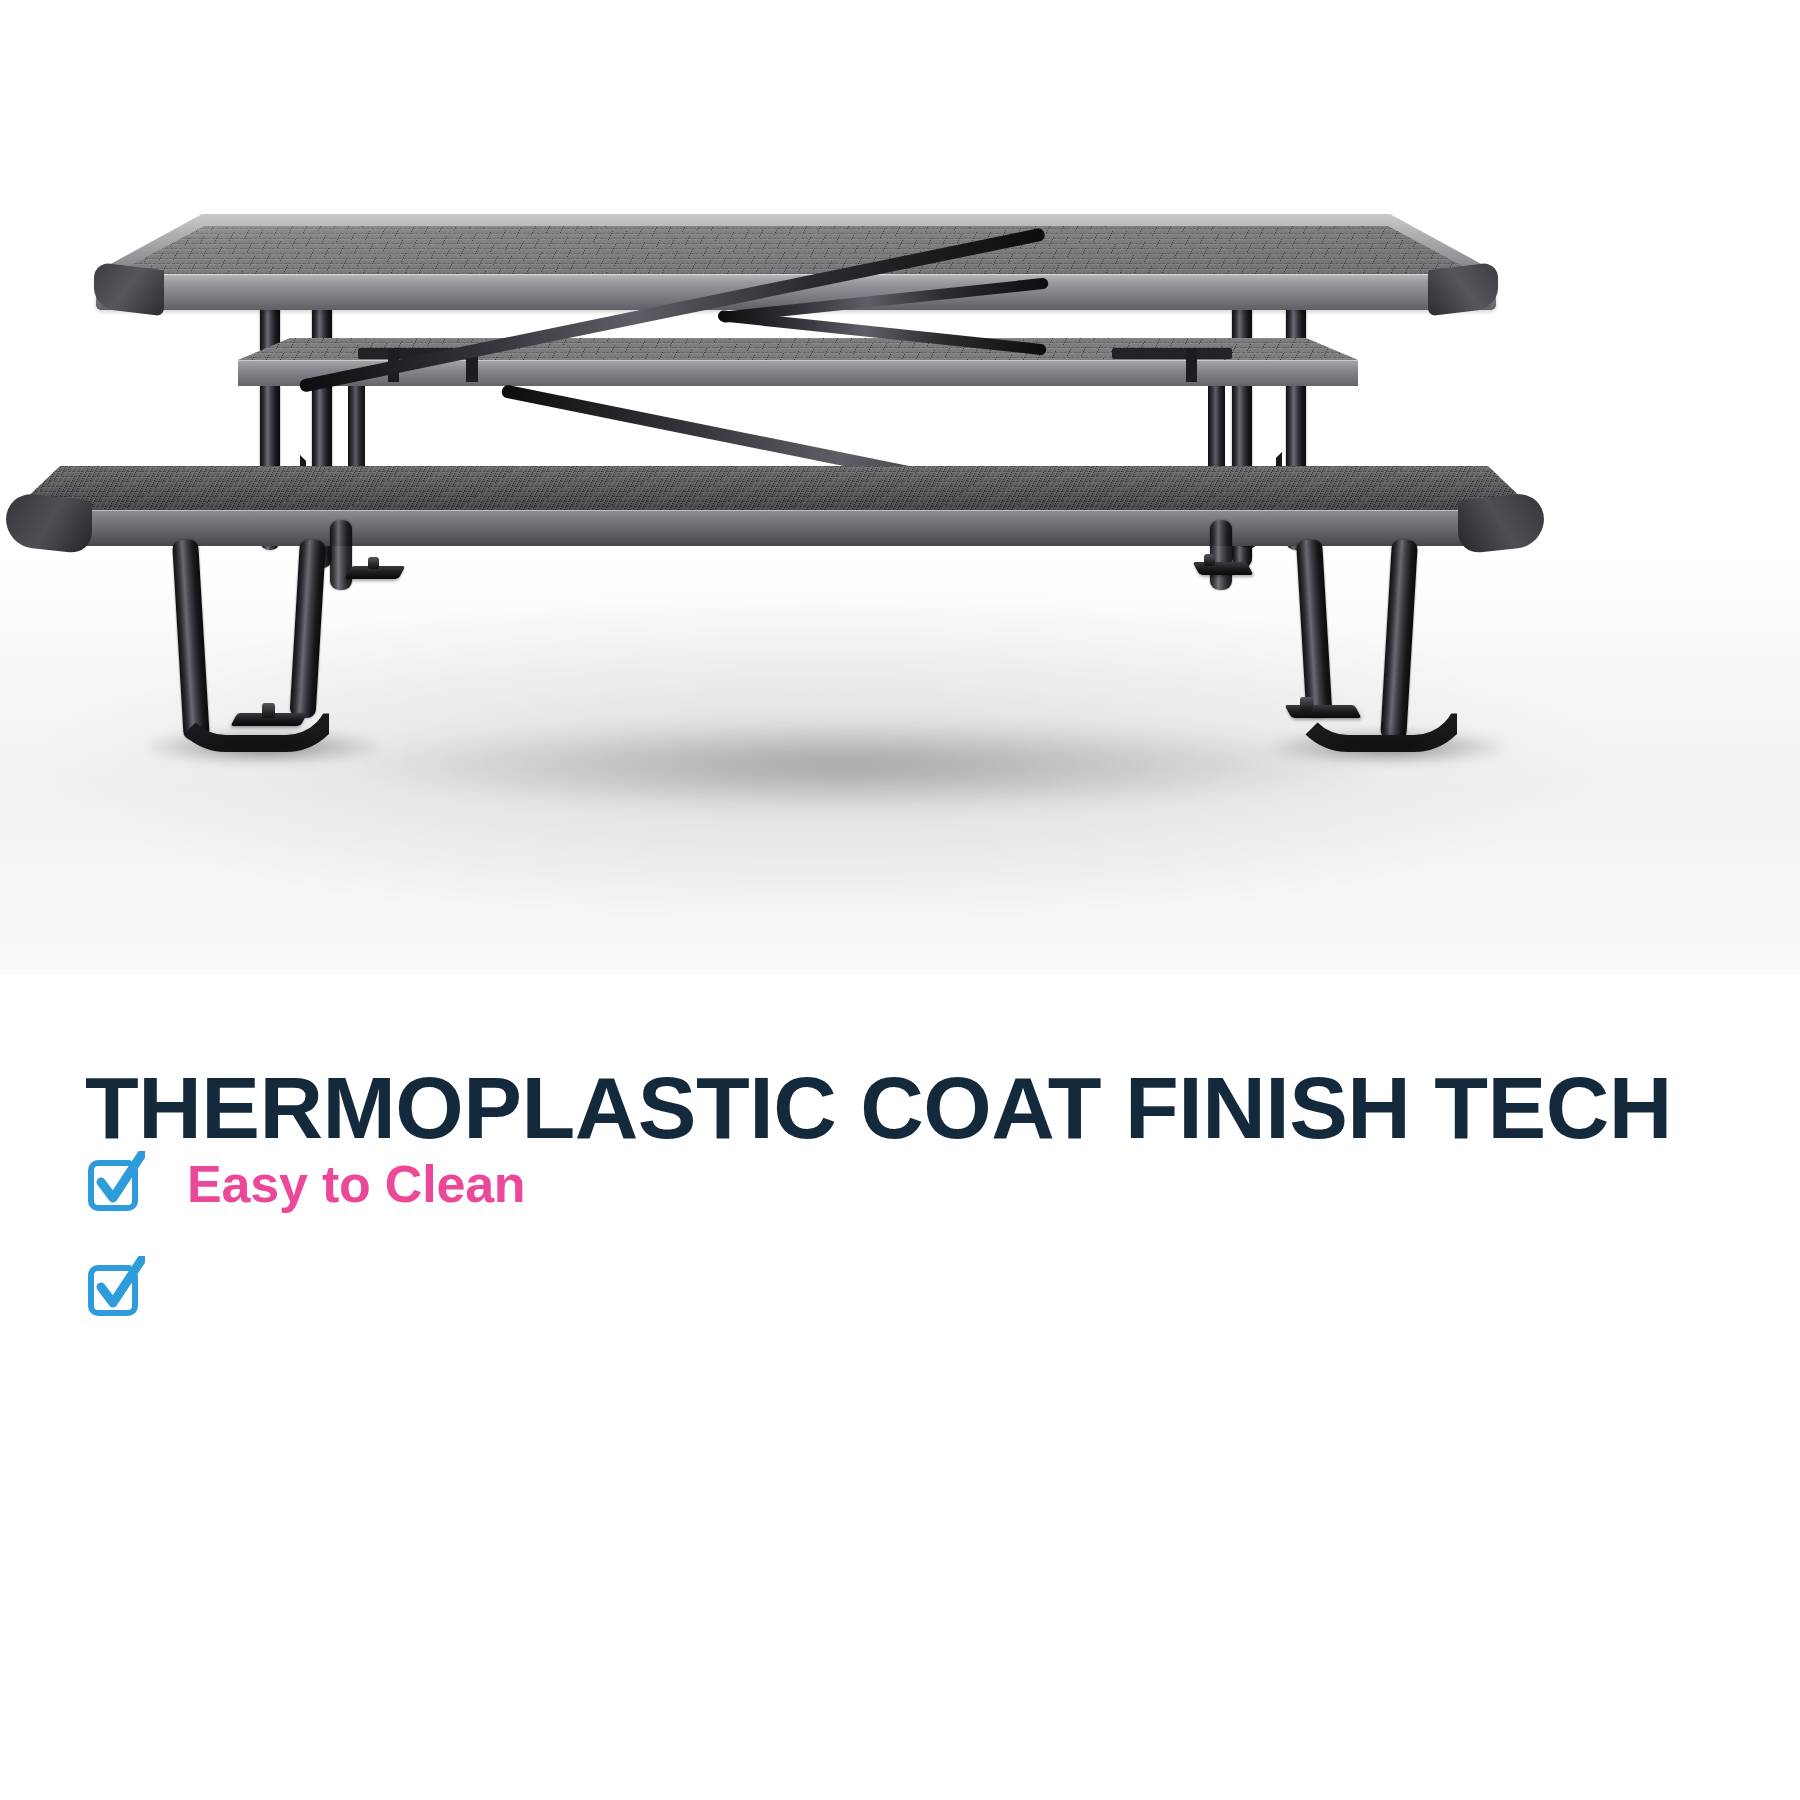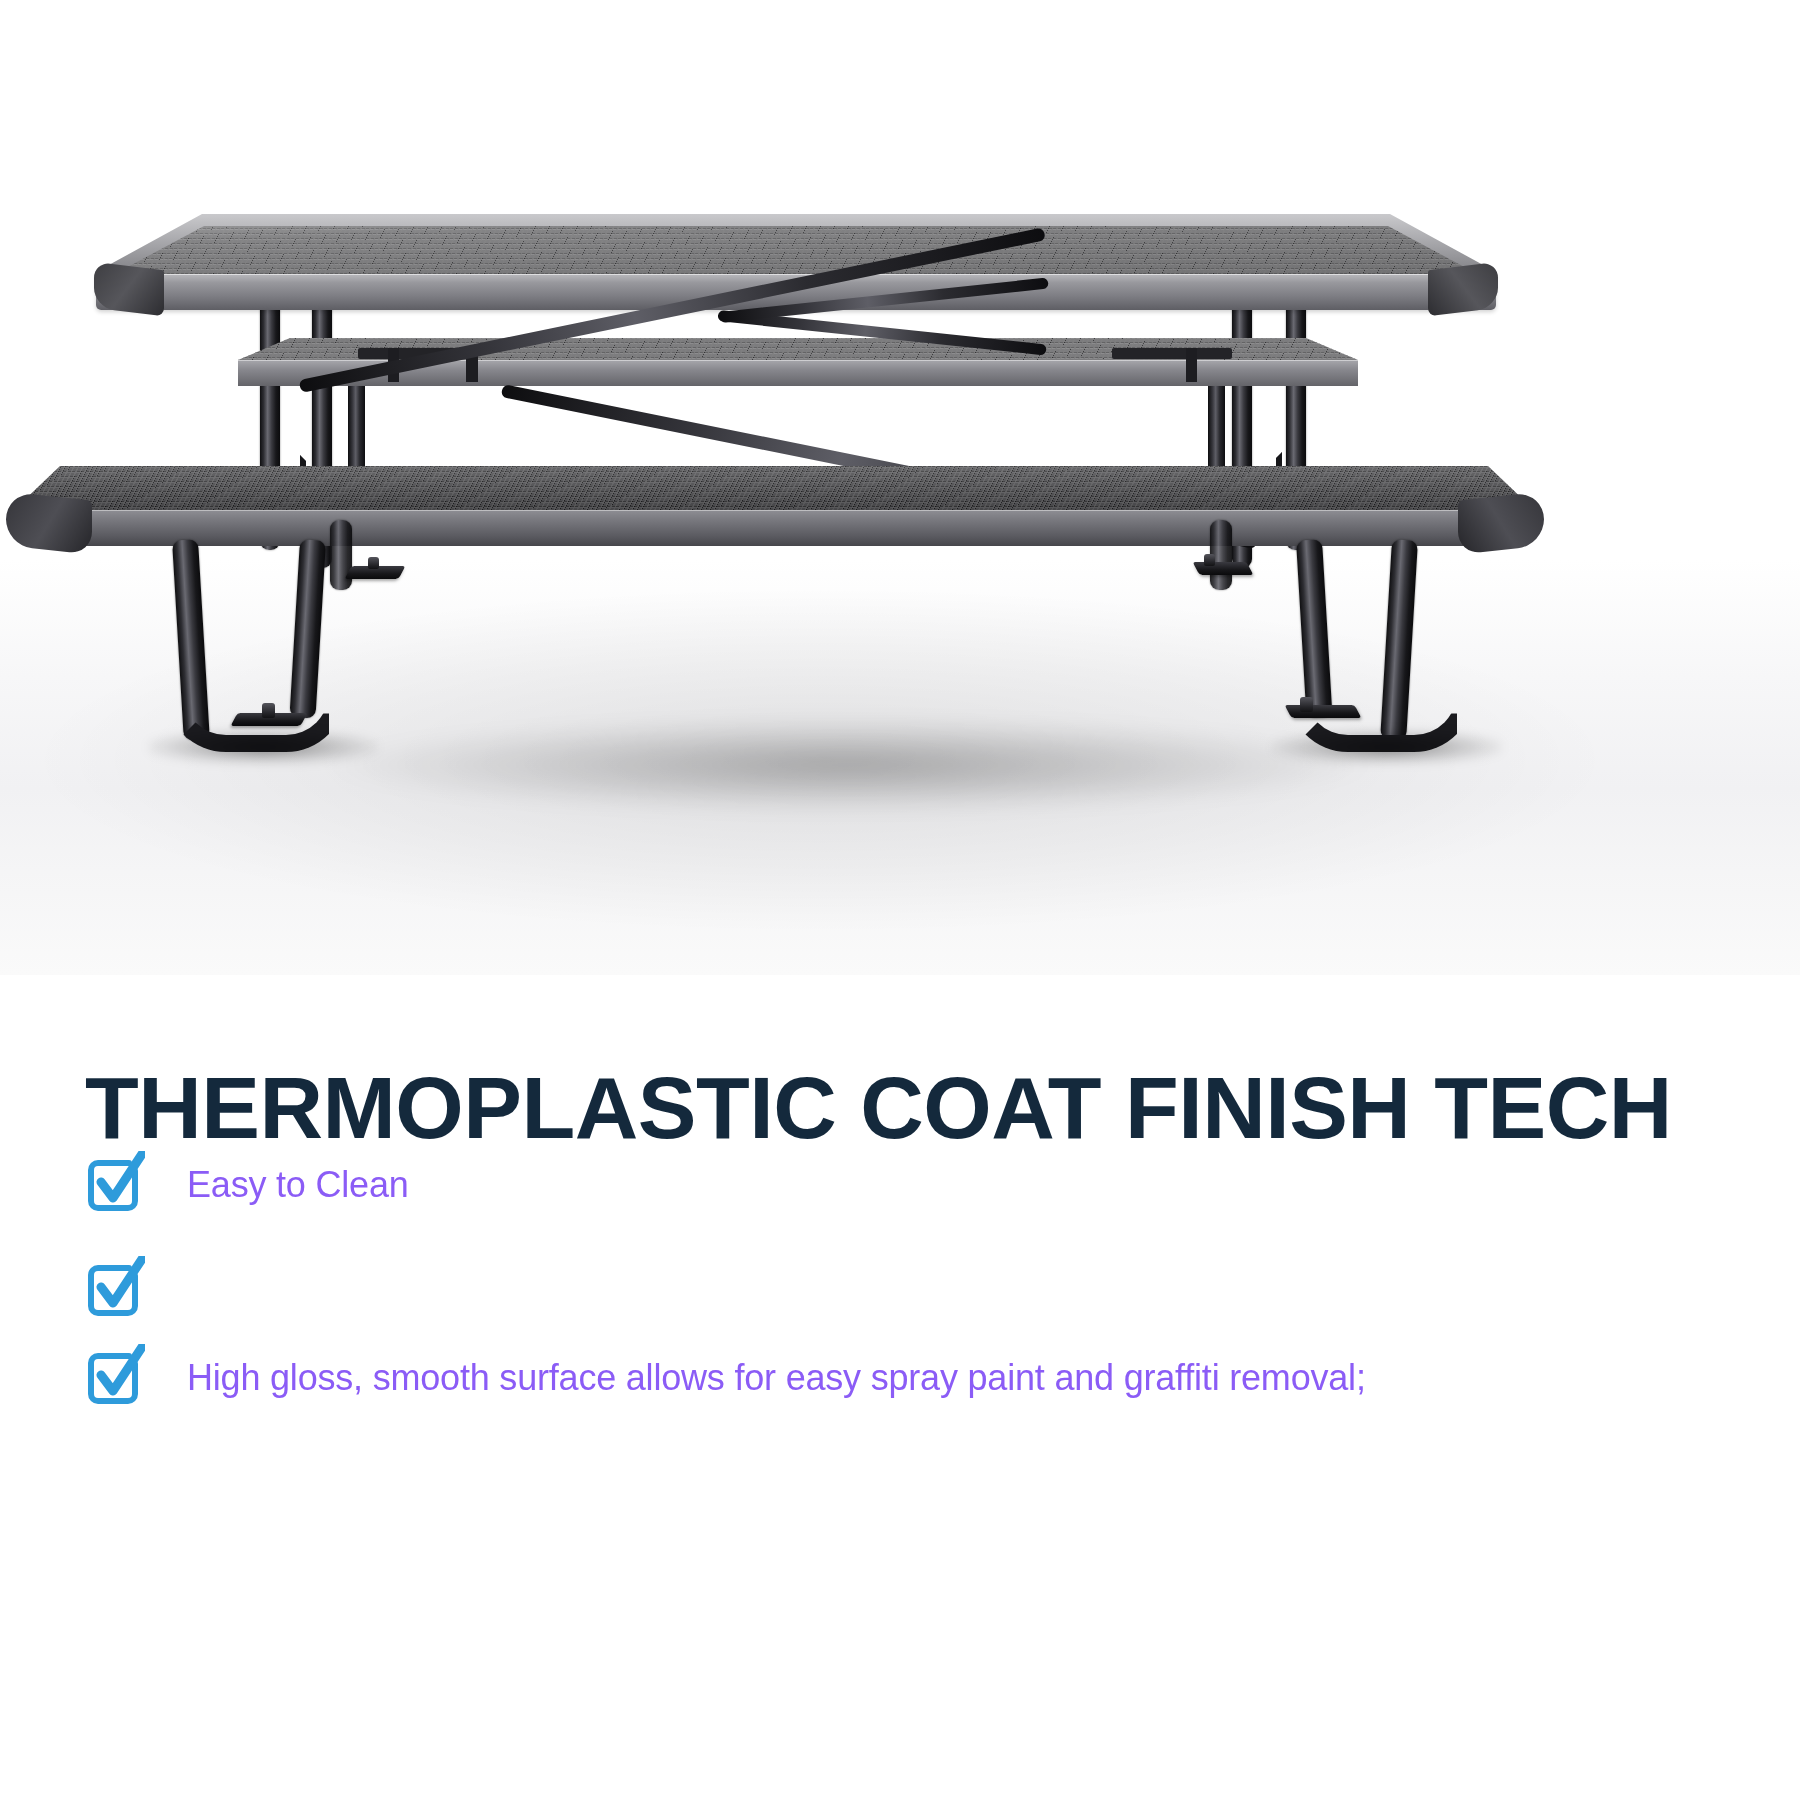--- a/index.html
+++ b/index.html
@@ -174,23 +174,23 @@
   }
   .feature-row{
     display:flex;align-items:flex-start;
     margin-bottom:26px;
   }
   .check-icon{
     flex:0 0 auto;width:60px;height:62px;margin-right:42px;position:relative;top:6px;
   }
   .feature-text{
     flex:1 1 auto;
-    color:#8b5cf6;
-    font-size:36px;line-height:79px;
-    font-weight:400;
+    color:#ec4899;
+    font-size:52px;line-height:79px;
+    font-weight:700;
     letter-spacing:-0.2px;
   }
   .feature-text.wrapped{ max-width:1470px; }
 </style>
 </head>
 <body>
 
 <div id="product-photo">
 
   <div class="floor"></div>
@@ -293,24 +293,15 @@
 
     <li class="feature-row">
       <span class="check-icon">
         <svg viewBox="0 0 60 62" width="60" height="62" aria-hidden="true">
           <path d="M50 20 V50 a7 7 0 0 1 -7 7 H13 a7 7 0 0 1 -7 -7 V19 a7 7 0 0 1 7 -7 H44" fill="none" stroke="#2e9bdb" stroke-width="6" stroke-linecap="round"></path>
           <path d="M16 31 L28 47 L57 3" fill="none" stroke="#2e9bdb" stroke-width="9" stroke-linecap="round" stroke-linejoin="round"></path>
         </svg>
       </span>
     </li>
 
-    <li class="feature-row">
-      <span class="check-icon">
-        <svg viewBox="0 0 60 62" width="60" height="62" aria-hidden="true">
-          <path d="M50 20 V50 a7 7 0 0 1 -7 7 H13 a7 7 0 0 1 -7 -7 V19 a7 7 0 0 1 7 -7 H44" fill="none" stroke="#2e9bdb" stroke-width="6" stroke-linecap="round"></path>
-          <path d="M16 31 L28 47 L57 3" fill="none" stroke="#2e9bdb" stroke-width="9" stroke-linecap="round" stroke-linejoin="round"></path>
-        </svg>
-      </span>
-      <span class="feature-text wrapped">High gloss, smooth surface allows for easy spray paint and graffiti removal;</span>
-    </li>
 
   </ul>
 </div>
 
 </body></html>

